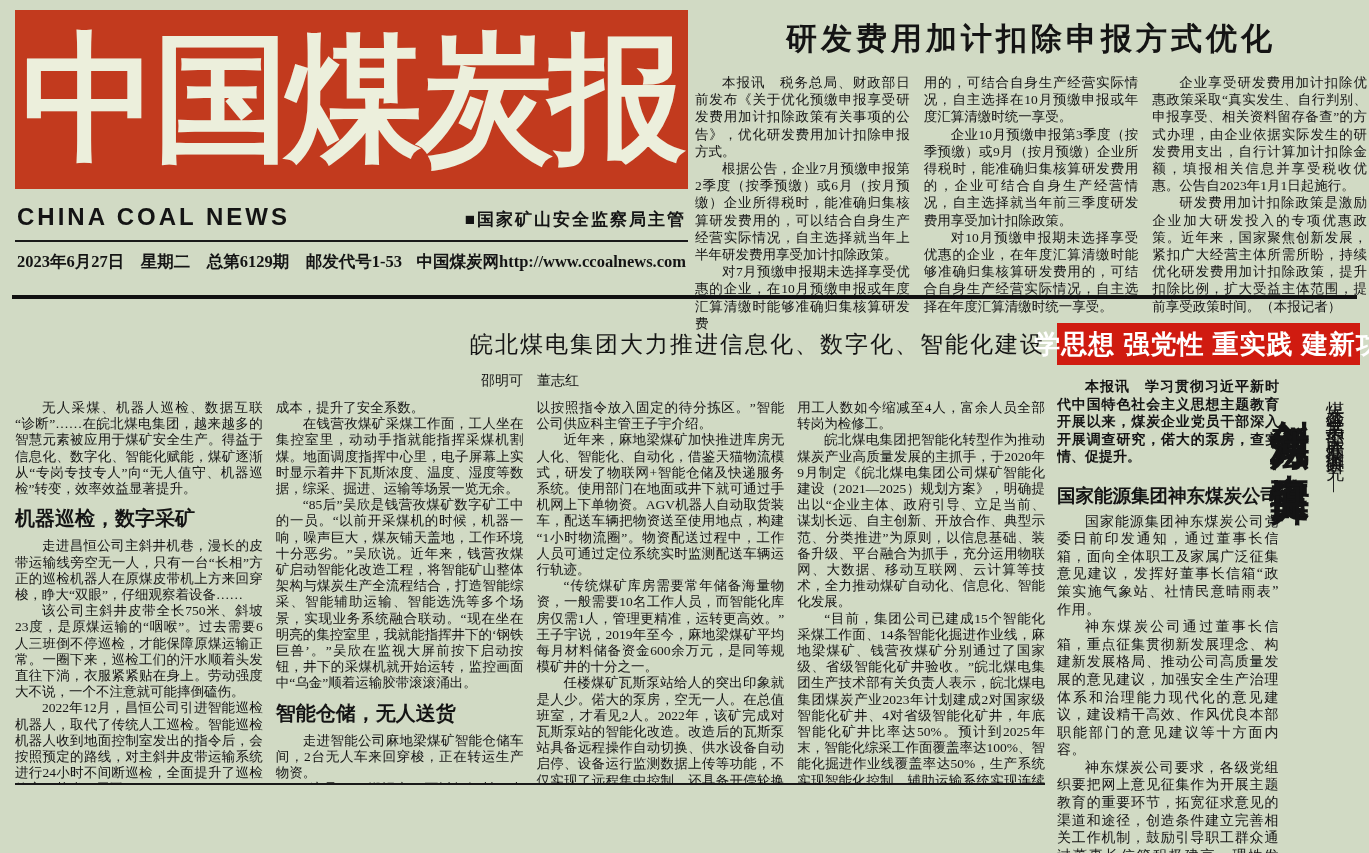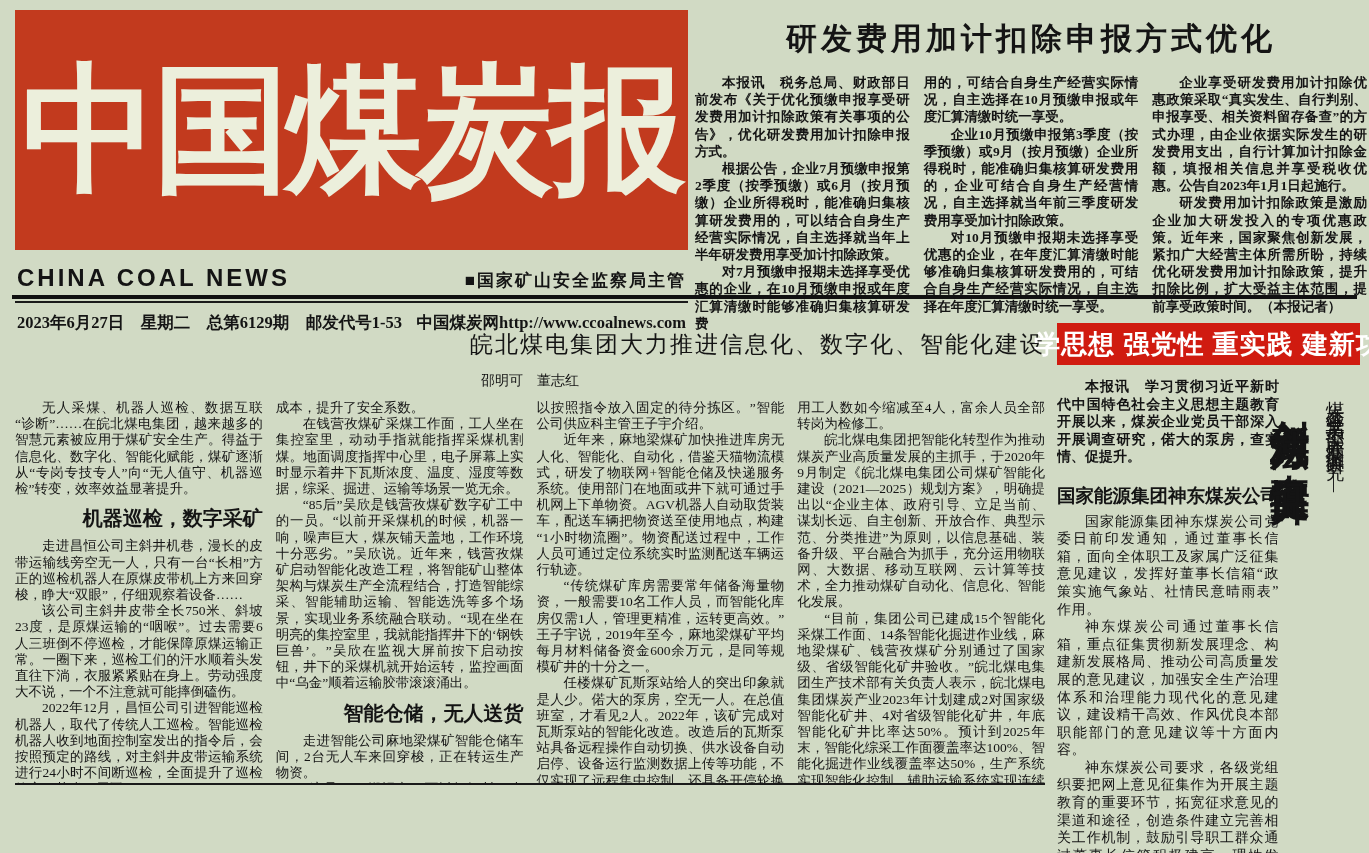--- a/index.html
+++ b/index.html
@@ -1,52 +1,52 @@
 <!DOCTYPE html>
 <html lang="zh"><head>
 <meta charset="utf-8">
 <style>
   html,body{margin:0;padding:0;}
   .page{position:relative;width:1369px;height:853px;background:#d1dac4;overflow:hidden;
         font-family:"Liberation Serif","DejaVu Serif",serif;color:#141414;}
 
   
   .masthead{position:absolute;left:15px;top:10px;width:673px;}
-  .mast-red{height:240px;background:#c23a1e;display:flex;align-items:center;justify-content:center;overflow:hidden;}
+  .mast-red{height:179px;background:#c23a1e;display:flex;align-items:center;justify-content:center;overflow:hidden;}
   .mast-title{font-size:136px;font-weight:bold;color:#ecefdc;letter-spacing:-4px;
               font-family:"DejaVu Serif","Liberation Serif",serif;transform:scaleY(1.02);white-space:nowrap;}
   .mast-row1{display:flex;justify-content:space-between;align-items:baseline;margin-top:14px;padding:0 2px;}
   .mast-en{font-family:"Liberation Sans","DejaVu Sans",sans-serif;font-weight:bold;font-size:24px;letter-spacing:3px;}
   .mast-sup{font-weight:bold;font-size:17px;letter-spacing:2px;}
   .mast-rule{border:none;border-top:2px solid #1a1a1a;margin:9px 0 0 0;}
   .mast-row2{display:flex;justify-content:space-between;align-items:center;margin-top:9px;padding:0 2px;
              font-weight:bold;font-size:16.5px;}
 
   
   .tax{position:absolute;left:695px;top:16px;width:672px;}
   .tax-head{text-align:center;font-size:31px;font-weight:bold;letter-spacing:4px;margin:2px 0 14px 0;}
-  .tax-cols{display:flex;gap:14px;font-weight:bold;}
+  .tax-cols{display:flex;gap:14px;}
   .tax-col{flex:1;font-size:13.5px;line-height:17.2px;text-align:justify;}
   .p{text-indent:2em;text-align:justify;margin:0;}
   .p.cont{text-indent:0;}
 
   
   .thick-rule{position:absolute;left:12px;top:295px;width:1345px;height:4px;background:#111;}
 
   
   .main{position:absolute;left:15px;top:305px;width:1030px;}
   .main-kicker{text-align:right;font-size:23px;letter-spacing:2px;margin-top:24px;}
   .main-head{text-align:center;font-family:"Liberation Sans","DejaVu Sans",sans-serif;font-weight:bold;
              font-size:57px;letter-spacing:2px;margin-top:8px;line-height:1.1;}
   .main-byline{text-align:center;font-size:14px;margin-top:12px;}
   .main-cols{display:flex;gap:13px;margin-top:10px;height:381px;overflow:hidden;
              border-bottom:2px solid #1a1a1a;padding-bottom:2px;}
   .main-col{flex:1;font-size:13.5px;line-height:16.2px;}
   .subhead{font-family:"Liberation Sans","DejaVu Sans",sans-serif;font-weight:bold;font-size:20px;
-           text-align:right;margin:13px 0 12px 0;text-indent:0;}
+           text-align:left;margin:13px 0 12px 0;text-indent:0;}
 
   
   .banner{position:absolute;left:1057px;top:323px;width:303px;height:42px;background:#d01b10;
           display:flex;align-items:center;justify-content:center;}
   .banner span{color:#ffffff;font-family:"Liberation Sans","DejaVu Sans",sans-serif;font-weight:bold;
                font-size:26px;letter-spacing:1px;white-space:nowrap;}
   .party-text{position:absolute;left:1057px;top:378px;width:222px;height:475px;overflow:hidden;
               font-size:14px;line-height:17.6px;}
   .party-intro{font-weight:bold;}
   .party-org{font-family:"Liberation Sans","DejaVu Sans",sans-serif;font-weight:bold;font-size:18.5px;

